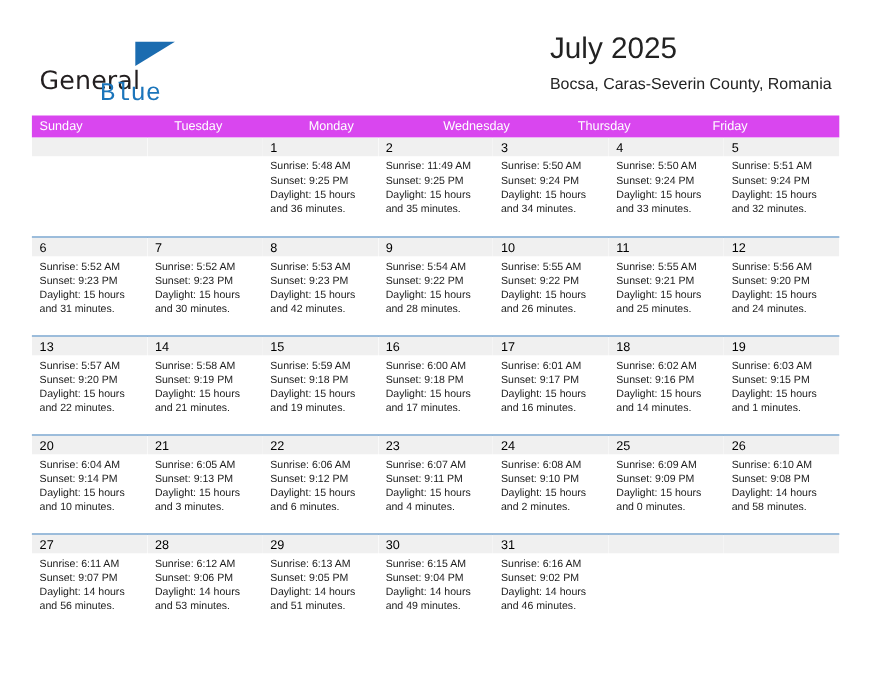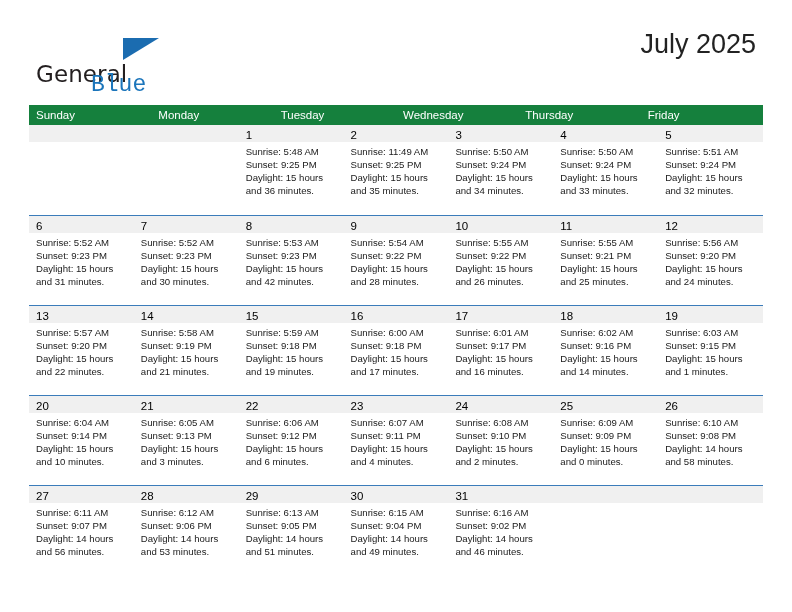--- a/index.html
+++ b/index.html
@@ -84,21 +84,21 @@
 
   
   .calendar {
     position: absolute;
     left: 29px;
     top: 105px;
     width: 734px;
   }
   .weekdays {
     display: flex;
-    background: #15803d;
+    background: #d946ef;
     height: 20px;
   }
   .weekday {
     flex: 1 1 0;
     color: #ffffff;
     font-size: 11.5px;
     line-height: 20px;
     padding-left: 7px;
     box-sizing: border-box;
     white-space: nowrap;
@@ -151,29 +151,30 @@
   <div class="header">
 
     <div class="logo">
       <span class="logo-general">General</span>
       <span class="logo-tri"></span>
       <span class="logo-blue">Blue</span>
     </div>
 
     <div class="title-block">
       <div class="cal-title">July 2025</div>
+      <div class="cal-subtitle">Bocsa, Caras-Severin County, Romania</div>
     </div>
 
   </div>
 
   <div class="calendar">
     <div class="weekdays" id="weekday-row">
         <div class="weekday">Sunday</div>
+        <div class="weekday">Tuesday</div>
         <div class="weekday">Monday</div>
-        <div class="weekday">Tuesday</div>
         <div class="weekday">Wednesday</div>
         <div class="weekday">Thursday</div>
         <div class="weekday">Friday</div>
       </div>
     <div id="weeks-container">
         <div class="week">
           <div class="daycell empty">
             <div class="daynum-band"><span class="daynum"></span></div>
           </div>
           <div class="daycell empty">

